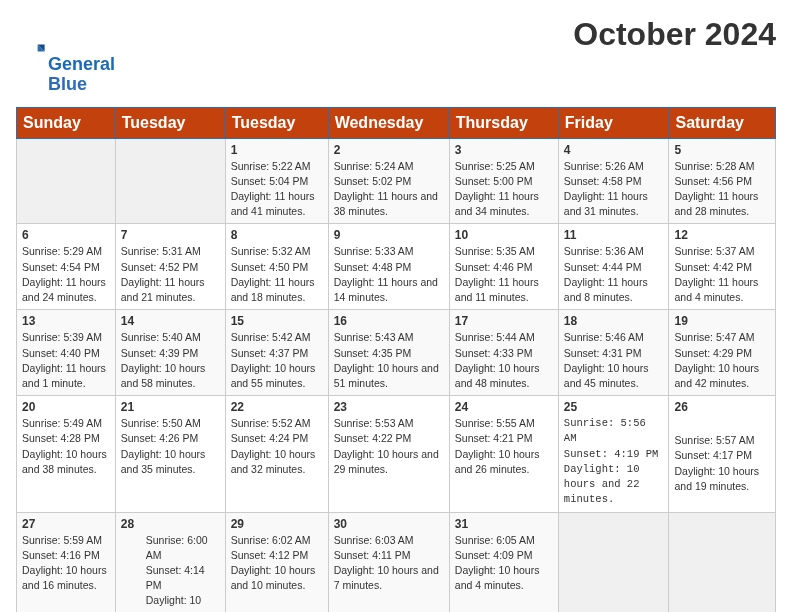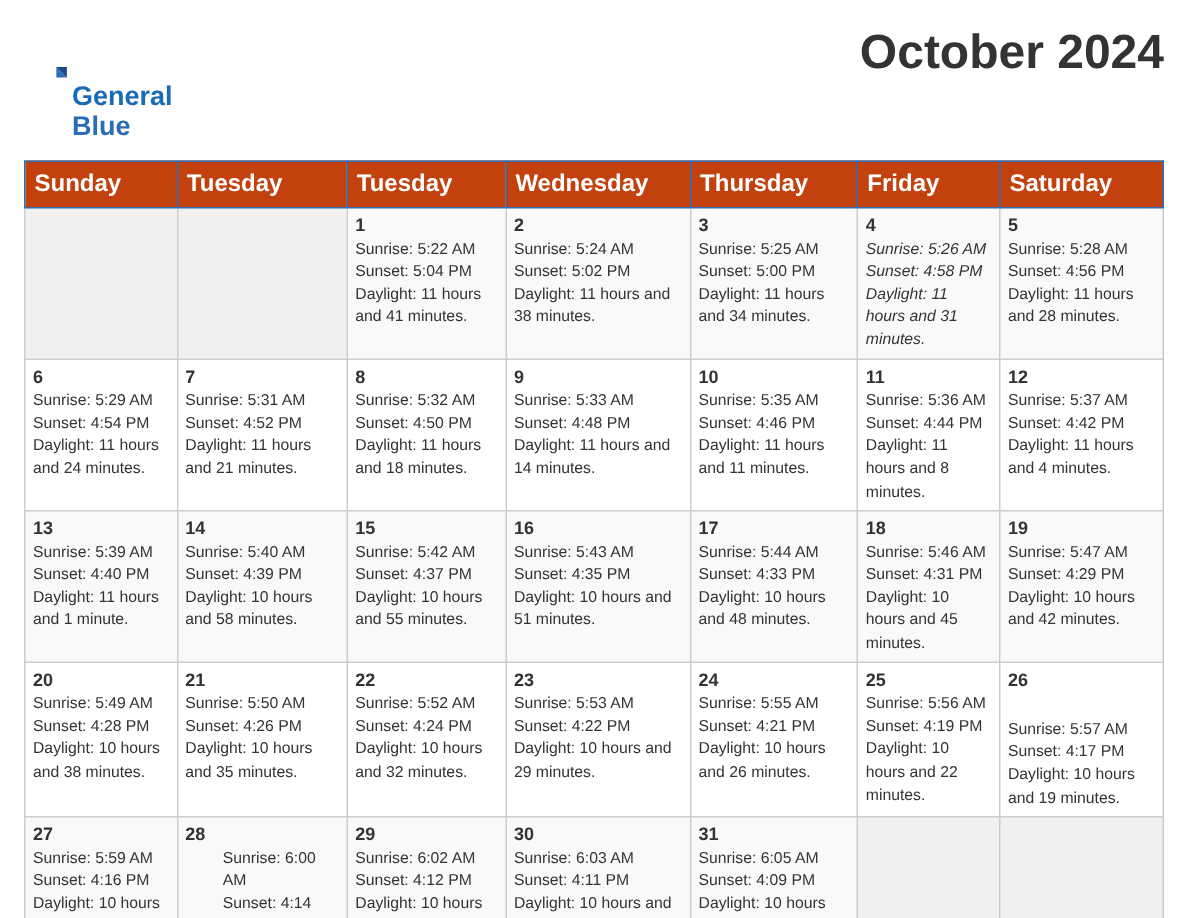--- a/index.html
+++ b/index.html
@@ -142,21 +142,21 @@
 Daylight: 11 hours and 38 minutes.</div>
         </td>
         <td>
           <span class="day-num">3</span>
           <div class="day-info" style="white-space: pre-line;">Sunrise: 5:25 AM
 Sunset: 5:00 PM
 Daylight: 11 hours and 34 minutes.</div>
         </td>
         <td>
           <span class="day-num">4</span>
-          <div class="day-info" style="white-space: pre-line; font-style: italic;">Sunrise: 5:26 AM
+          <div class="day-info" style="white-space: pre-line;">Sunrise: 5:26 AM
 Sunset: 4:58 PM
 Daylight: 11 hours and 31 minutes.</div>
         </td>
         <td>
           <span class="day-num">5</span>
           <div class="day-info" style="white-space: pre-line;">Sunrise: 5:28 AM
 Sunset: 4:56 PM
 Daylight: 11 hours and 28 minutes.</div>
         </td>
       </tr>
@@ -274,21 +274,21 @@
 Daylight: 10 hours and 29 minutes.</div>
         </td>
         <td>
           <span class="day-num">24</span>
           <div class="day-info" style="white-space: pre-line;">Sunrise: 5:55 AM
 Sunset: 4:21 PM
 Daylight: 10 hours and 26 minutes.</div>
         </td>
         <td>
           <span class="day-num">25</span>
-          <div class="day-info" style="white-space: pre-line;">Sunrise: 5:56 AM
+          <div class="day-info" style="white-space: pre-line; font-family: Liberation Mono, monospace;">Sunrise: 5:56 AM
 Sunset: 4:19 PM
 Daylight: 10 hours and 22 minutes.</div>
         </td>
         <td>
           <span class="day-num">26</span>
           <div class="day-info" style="white-space: pre-line; margin-top: 19px;">Sunrise: 5:57 AM
 Sunset: 4:17 PM
 Daylight: 10 hours and 19 minutes.</div>
         </td>
       </tr>

